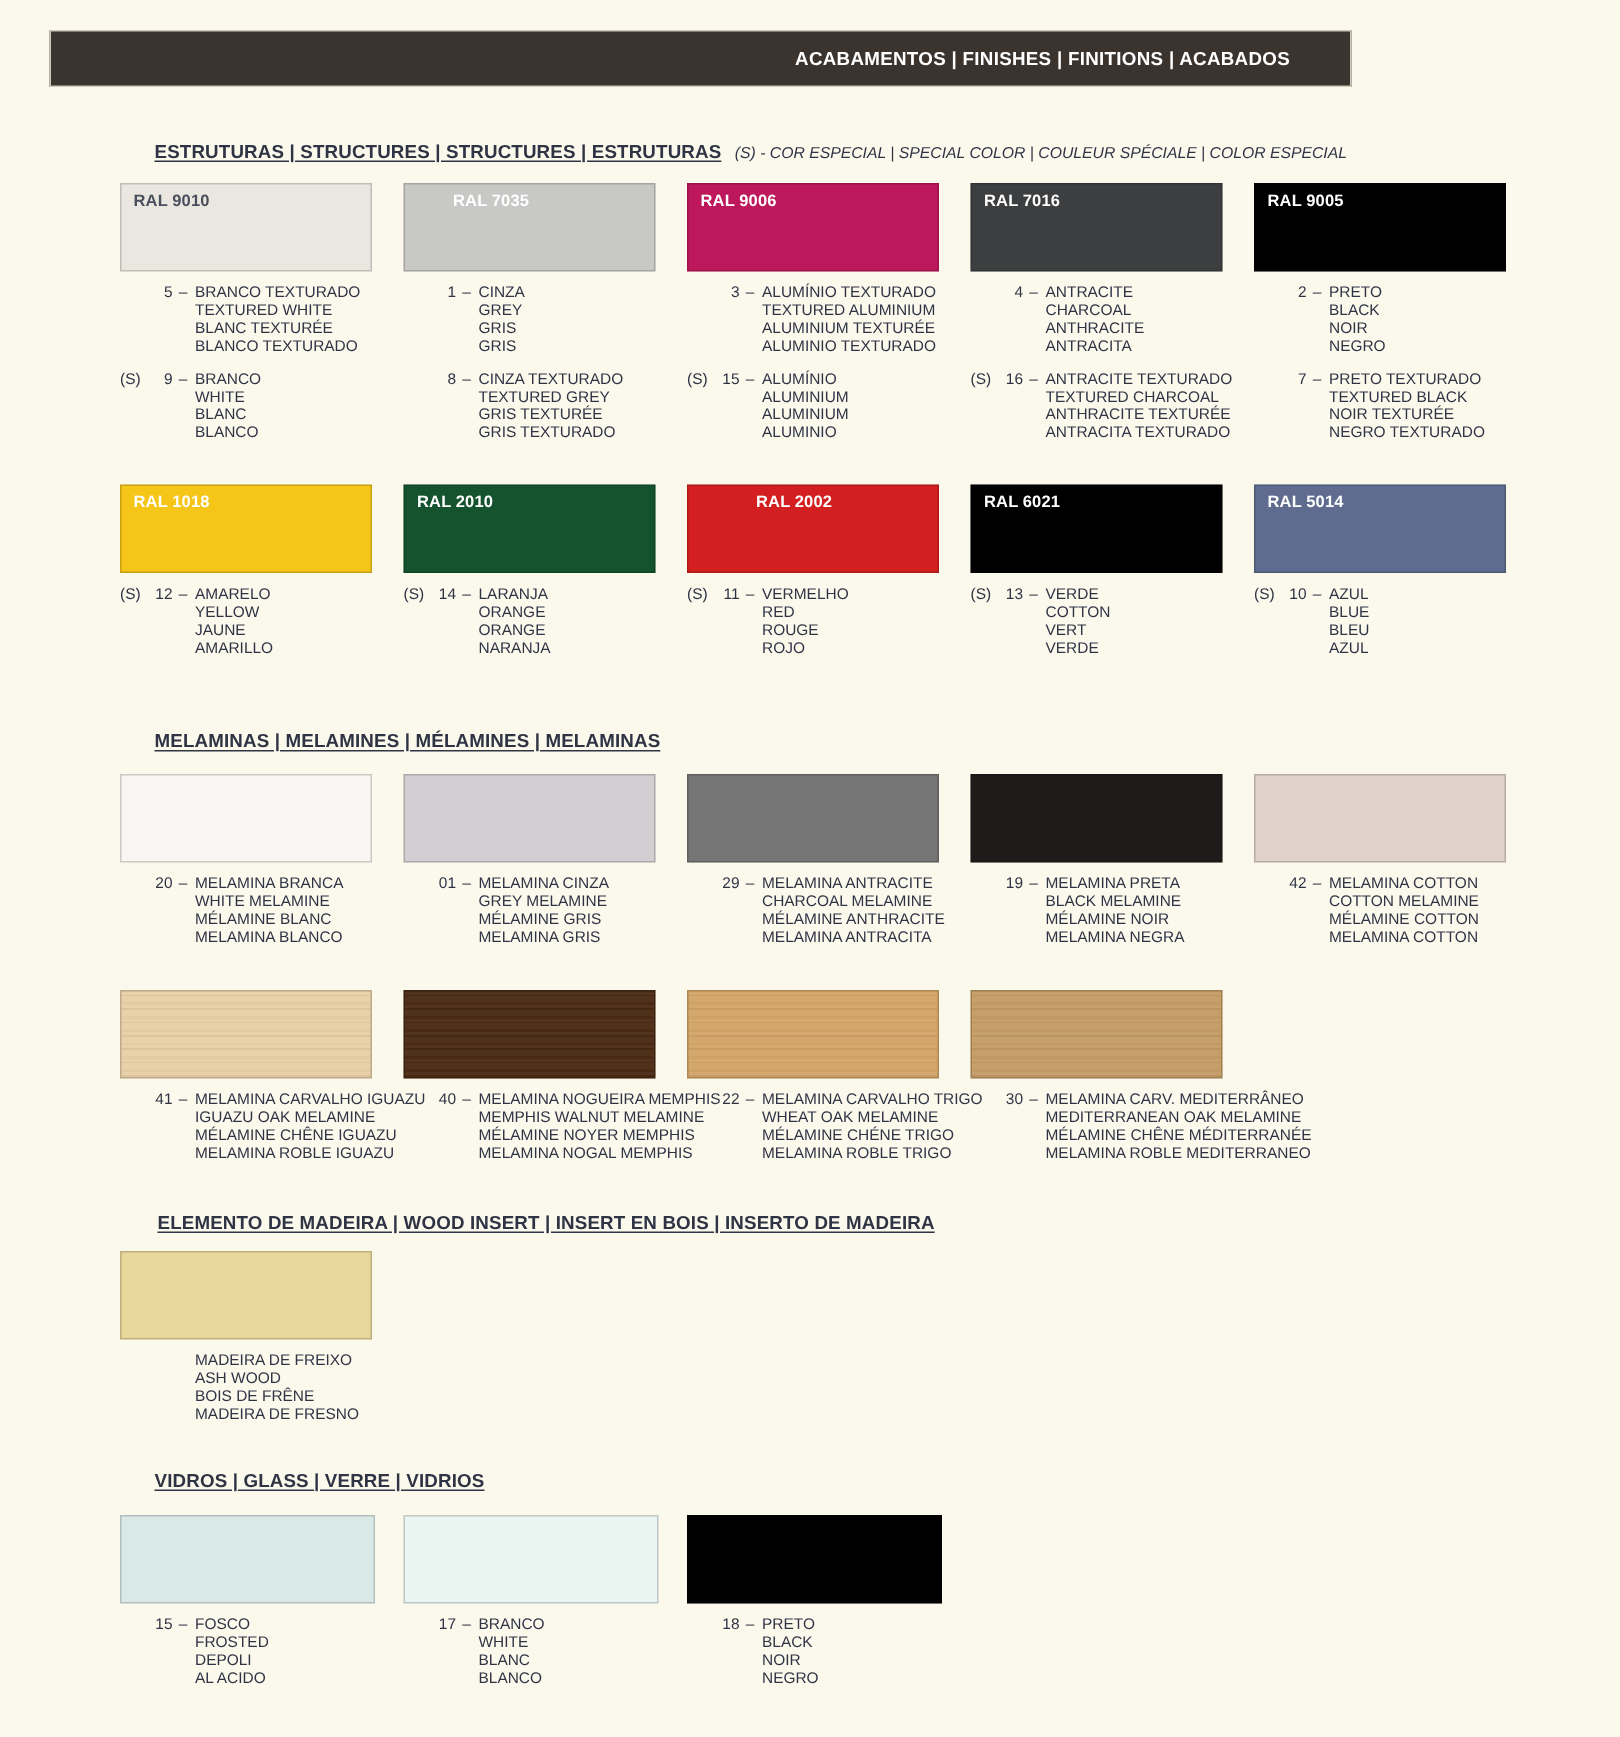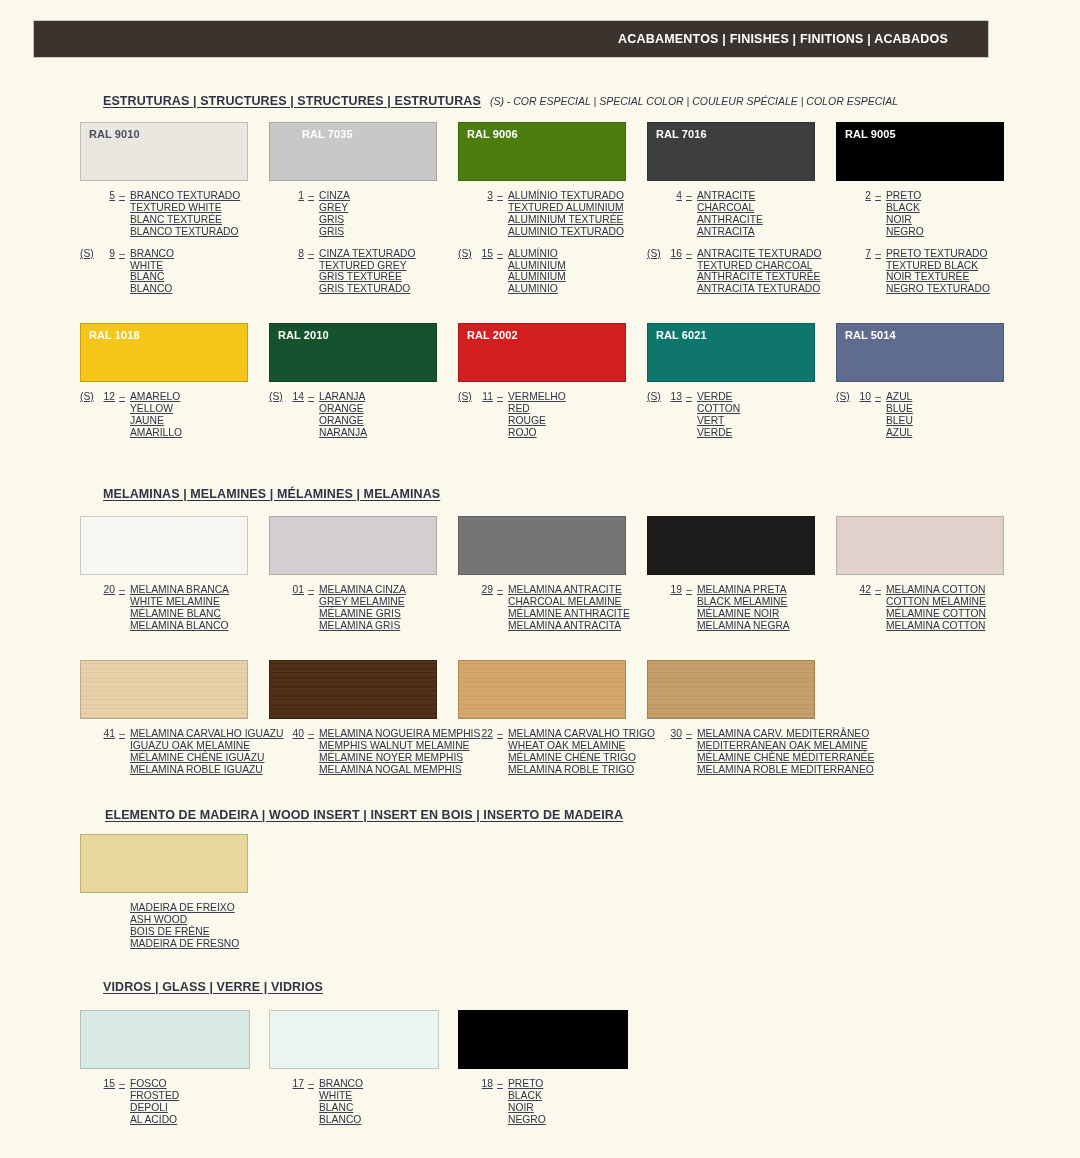--- a/index.html
+++ b/index.html
@@ -8,21 +8,21 @@
     background:#fbf8ec;
     font-family:"Liberation Sans", sans-serif;
     color:#3a3f52;
     overflow:hidden;
     position:relative;
   }
   .page{position:relative;width:1080px;height:1158px;}
 
   
   .header-bar{
-    position:absolute;left:33px;top:20px;width:956px;height:38px;
+    position:absolute;left:33px;top:20px;width:868px;height:38px;
     background:#3b332e;
     border:1px solid #cfc9bb;
     box-sizing:border-box;
     display:flex;align-items:center;justify-content:flex-end;
   }
   .header-title{
     color:#ffffff;font-size:12.5px;font-weight:bold;letter-spacing:.2px;
     padding-right:40px;white-space:nowrap;
   }
 
@@ -34,21 +34,21 @@
   }
   .section-head .title{
     text-decoration:underline;text-underline-offset:2px;
   }
   .section-head .note{
     font-size:10.5px;font-style:italic;font-weight:normal;color:#2f3445;
     letter-spacing:0;
   }
 
   
-  .row{position:absolute;left:80px;display:flex;text-decoration:underline;}
+  .row{position:absolute;left:80px;display:flex;}
   .cell{width:189px;}
   .cell.last{width:168px;}
 
   .swatch{
     width:168px;height:59px;box-sizing:border-box;
     border:1px solid rgba(0,0,0,.18);
     position:relative;
   }
   .swatch .ral{
     position:absolute;left:8px;top:5px;
@@ -157,21 +157,21 @@
               <span class="lbl-dash">–</span>
             </span>
             <span class="lbl-text">CINZA TEXTURADO</span>
           </div>
           <div class="lbl-sub">TEXTURED GREY</div>
           <div class="lbl-sub">GRIS TEXTURÉE</div>
           <div class="lbl-sub">GRIS TEXTURADO</div>
         </div>
       </div>
       <div class="cell">
-        <div class="swatch" style="background: #4d7c0f;">
+        <div class="swatch" style="background: #be185d;">
           <span class="ral" style="color: rgb(255, 255, 255);">RAL 9006</span>
         </div>
         <div class="labels">
           <div class="lbl-line">
             <span class="lbl-code">
               <span class="lbl-s"></span>
               <span class="lbl-num">3</span>
               <span class="lbl-dash">–</span>
             </span>
             <span class="lbl-text">ALUMÍNIO TEXTURADO</span>
@@ -289,38 +289,38 @@
             </span>
             <span class="lbl-text">LARANJA</span>
           </div>
           <div class="lbl-sub">ORANGE</div>
           <div class="lbl-sub">ORANGE</div>
           <div class="lbl-sub">NARANJA</div>
         </div>
       </div>
       <div class="cell">
         <div class="swatch" style="background: rgb(211, 31, 31);">
-          <span class="ral" style="color: rgb(255, 255, 255);">RAL 2002</span>
+          <span class="ral" style="color: rgb(255, 255, 255); margin-left: 37px;">RAL 2002</span>
         </div>
         <div class="labels">
           <div class="lbl-line">
             <span class="lbl-code">
               <span class="lbl-s">(S)</span>
               <span class="lbl-num">11</span>
               <span class="lbl-dash">–</span>
             </span>
             <span class="lbl-text">VERMELHO</span>
           </div>
           <div class="lbl-sub">RED</div>
           <div class="lbl-sub">ROUGE</div>
           <div class="lbl-sub">ROJO</div>
         </div>
       </div>
       <div class="cell">
-        <div class="swatch" style="background: #0f766e;">
+        <div class="swatch" style="background: #000000;">
           <span class="ral" style="color: rgb(255, 255, 255);">RAL 6021</span>
         </div>
         <div class="labels">
           <div class="lbl-line">
             <span class="lbl-code">
               <span class="lbl-s">(S)</span>
               <span class="lbl-num">13</span>
               <span class="lbl-dash">–</span>
             </span>
             <span class="lbl-text">VERDE</span>

